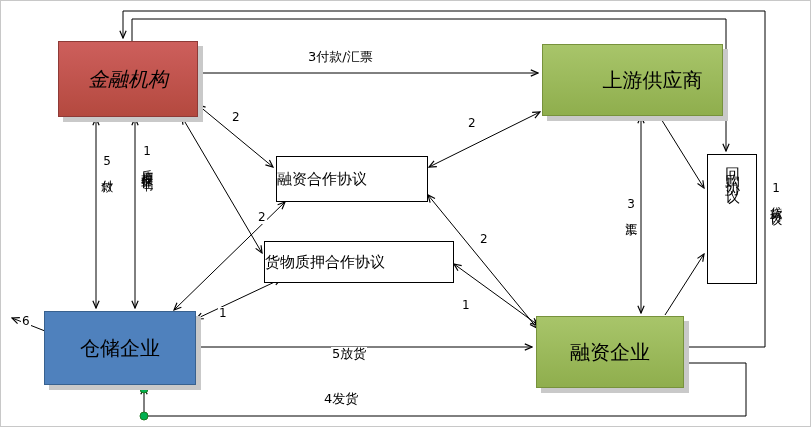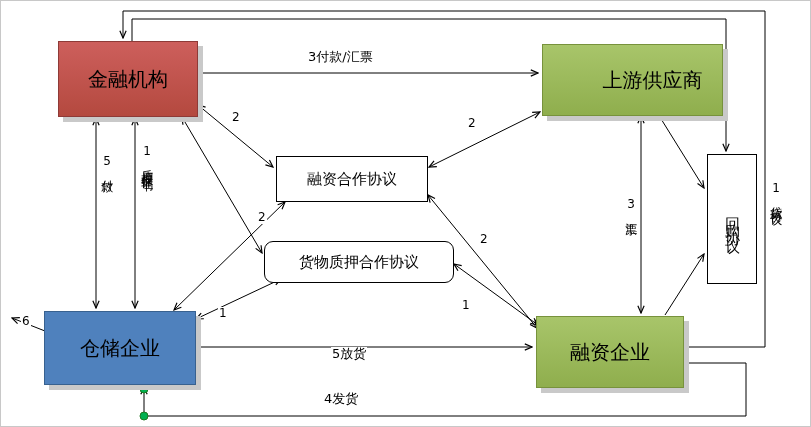--- a/index.html
+++ b/index.html
@@ -1,27 +1,27 @@
 <!DOCTYPE html>
 <html><head>
 <meta charset="utf-8">
 <style>
   html,body{margin:0;padding:0;background:#fff;font-family:"DejaVu Sans","Liberation Sans",sans-serif;}
   #canvas{position:relative;width:811px;height:427px;background:#fff;border:1px solid #c8c8c8;box-sizing:border-box;overflow:hidden;}
   #wires{position:absolute;left:0;top:0;}
   .node{position:absolute;display:flex;align-items:center;justify-content:center;
         border:1.5px solid;box-shadow:5px 5px 0 #c9c9c9;font-size:20px;color:#000;}
-  .finance{left:57px;top:40px;width:138px;height:74px;background:linear-gradient(#cd5f5c,#b4493f);border-color:#8e3a37;}
+  .finance{left:57px;top:40px;width:138px;height:74px;background:linear-gradient(#cd5f5c,#b4493f);border-color:#8e3a37;font-style:italic;}
   .supplier{left:541px;top:43px;width:139px;height:70px;background:linear-gradient(#a8c56a,#8fae4d);border-color:#77923c;padding-left:40px;}
   .warehouse{left:43px;top:310px;width:150px;height:72px;background:linear-gradient(#5d8fc9,#456fa6;);background-color:#4F81BD;border-color:#38618f;}
   .borrower{left:535px;top:315px;width:146px;height:70px;background:linear-gradient(#a8c56a,#8fae4d);border-color:#77923c;text-align:center;}
-  .agr{position:absolute;display:flex;align-items:center;justify-content:center;
+  .agr{position:absolute;display:flex;align-items:center;
        border:1px solid #000;background:#fff;font-size:15px;color:#000;}
   .fin-agr{left:275px;top:155px;width:150px;height:44px;}
-  .pledge-agr{left:263px;top:240px;width:188px;height:40px;border-radius:9px;}
+  .pledge-agr{left:263px;top:240px;width:188px;height:40px;}
   .repur{left:706px;top:153px;width:48px;height:128px;writing-mode:vertical-rl;text-orientation:upright;letter-spacing:7px;font-size:15px;}
   .lbl{position:absolute;font-size:13px;color:#000;background:#fff;line-height:1.1;padding:0 1px;white-space:nowrap;}
   .num{font-size:12px;}
   .vlbl{position:absolute;writing-mode:vertical-rl;text-orientation:upright;font-size:12px;color:#000;background:#fff;letter-spacing:2px;line-height:1.1;}
 </style>
 </head>
 <body>
 
 <div id="canvas">
 

